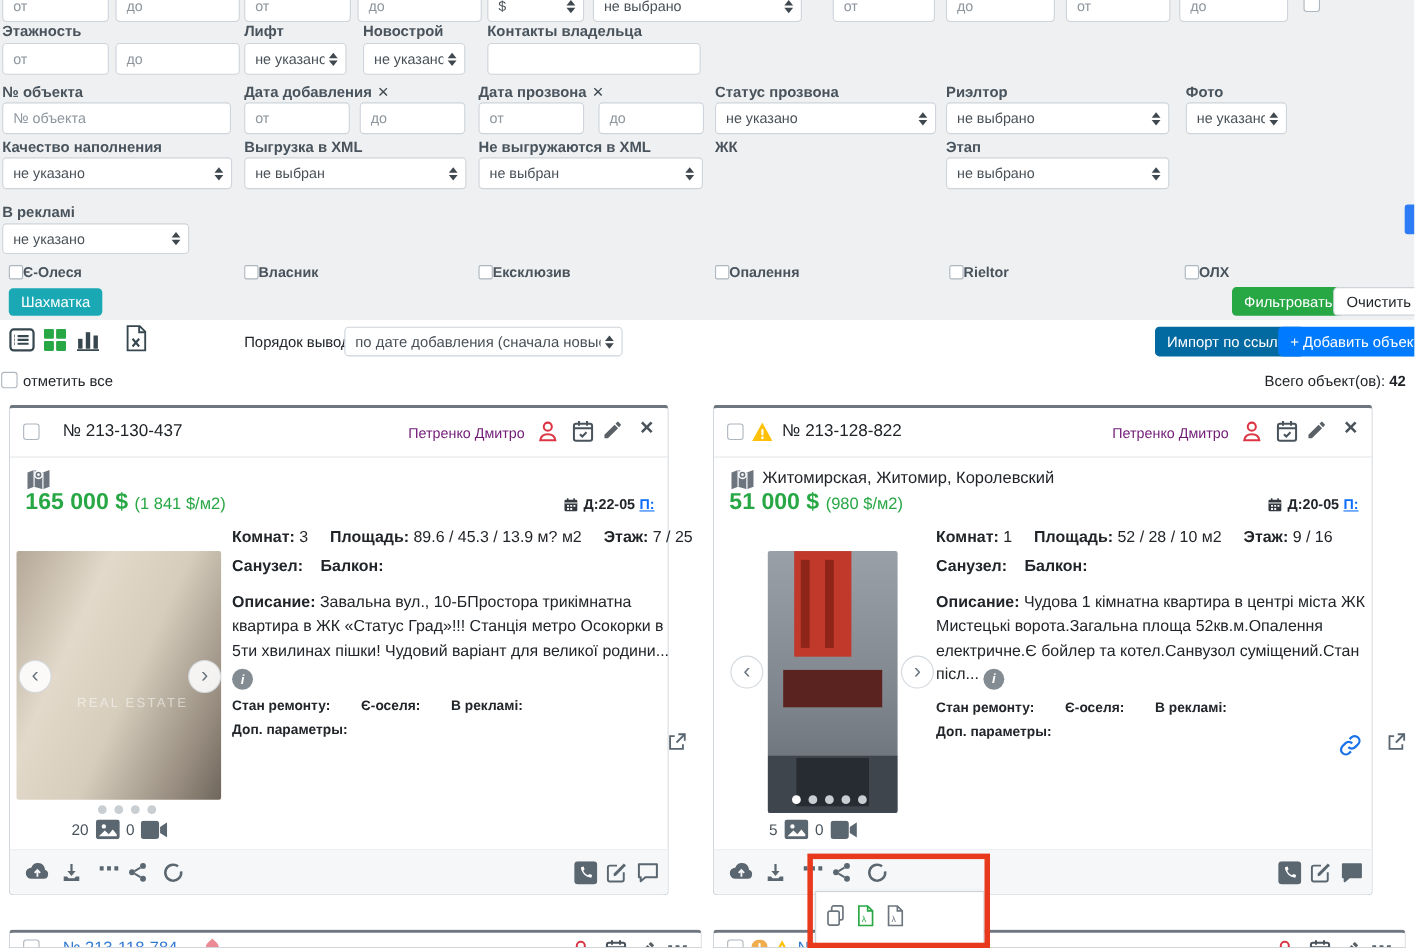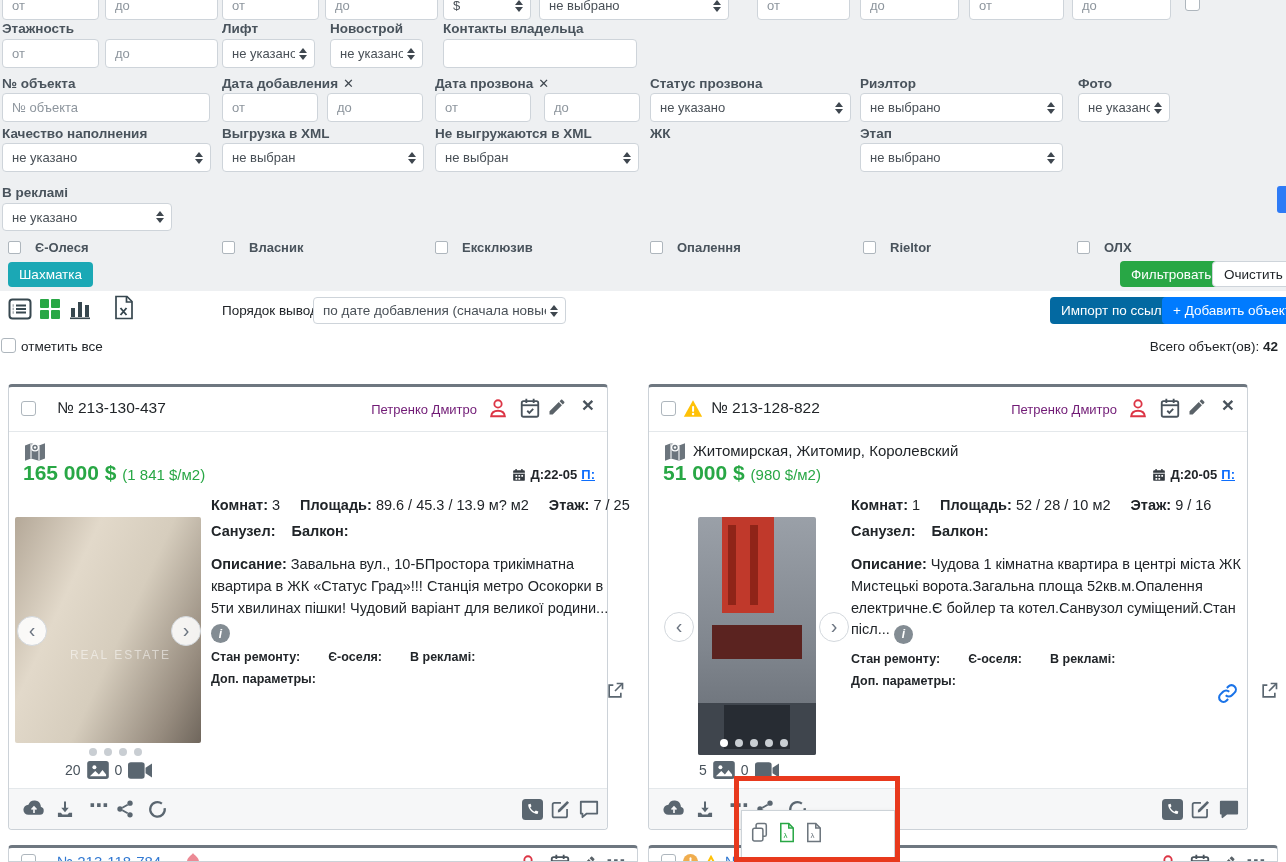--- a/index.html
+++ b/index.html
@@ -15,33 +15,33 @@
        border-radius:4px;display:flex;align-items:center;justify-content:space-between;
        padding:0 7px 0 9px;font-size:13px;color:#495057;cursor:pointer;}
   .sel .tx{white-space:nowrap;overflow:hidden;margin-right:4px;}
   .car{display:inline-flex;flex-direction:column;align-items:center;line-height:0;flex:none;}
   .car i{display:block;width:0;height:0;border-left:4px solid transparent;border-right:4px solid transparent;}
   .car .u{border-bottom:5px solid #3f474f;margin-bottom:2px;}
   .car .d{border-top:5px solid #3f474f;}
   .cbx{position:absolute;width:15px;height:15px;box-sizing:border-box;background:#fff;
        border:1px solid #aeb6bd;border-radius:3px;}
   .xdel{font-size:13px;font-weight:bold;color:#3f474f;margin-left:5px;cursor:pointer;}
-  .chk-lab{position:absolute;font-size:13px;font-weight:bold;color:#49535c;display:flex;align-items:center;gap:14px;}
+  .chk-lab{position:absolute;font-size:13px;font-weight:bold;color:#49535c;display:flex;align-items:center;gap:0;}
   .chk-lab .bx{width:13px;height:13px;box-sizing:border-box;border:1px solid #aeb6bd;border-radius:2px;background:#fff;flex:none;}
   .btn{position:absolute;box-sizing:border-box;border-radius:4px;font-size:13.5px;display:flex;
        align-items:center;justify-content:center;padding:0 11px;cursor:pointer;white-space:nowrap;}
   
   .vicon{position:absolute;cursor:pointer;}
   .gridic{display:grid;grid-template-columns:9px 9px;grid-template-rows:9px 9px;gap:2px;}
   .gridic i{background:#28a745;border-radius:1px;}
   .sort-lab{position:absolute;font-size:13.5px;color:#212529;}
   
   .plain{position:absolute;font-size:13.5px;color:#212529;white-space:nowrap;}
   
-  .card{position:absolute;top:384px;width:600px;height:446px;box-sizing:border-box;background:#fff;
+  .card{position:absolute;top:368px;width:600px;height:446px;box-sizing:border-box;background:#fff;
         border:1px solid #ccd2d8;border-top:3px solid #6e7780;border-radius:4px;}
   .chead{position:absolute;left:0;top:0;right:0;height:44px;border-bottom:1px solid #e4e8eb;}
   .cid{position:absolute;top:12px;font-size:15.5px;color:#212529;white-space:nowrap;}
   .agent{position:absolute;top:15px;right:130px;font-size:13px;color:#701a75;white-space:nowrap;}
   .hic{position:absolute;top:10px;width:22px;height:22px;cursor:pointer;}
   .xclose{position:absolute;top:7px;font-size:21px;font-weight:bold;color:#49535c;cursor:pointer;line-height:22px;}
   .cmap{position:absolute;left:14px;top:52px;width:24px;height:24px;}
   .caddr{position:absolute;left:44px;top:55px;font-size:15px;color:#212529;white-space:nowrap;}
   .cprice{position:absolute;left:14px;top:74px;font-size:21px;font-weight:bold;color:#28a745;white-space:nowrap;}
   .cprice .pm{font-size:15px;font-weight:normal;color:#28a745;}

